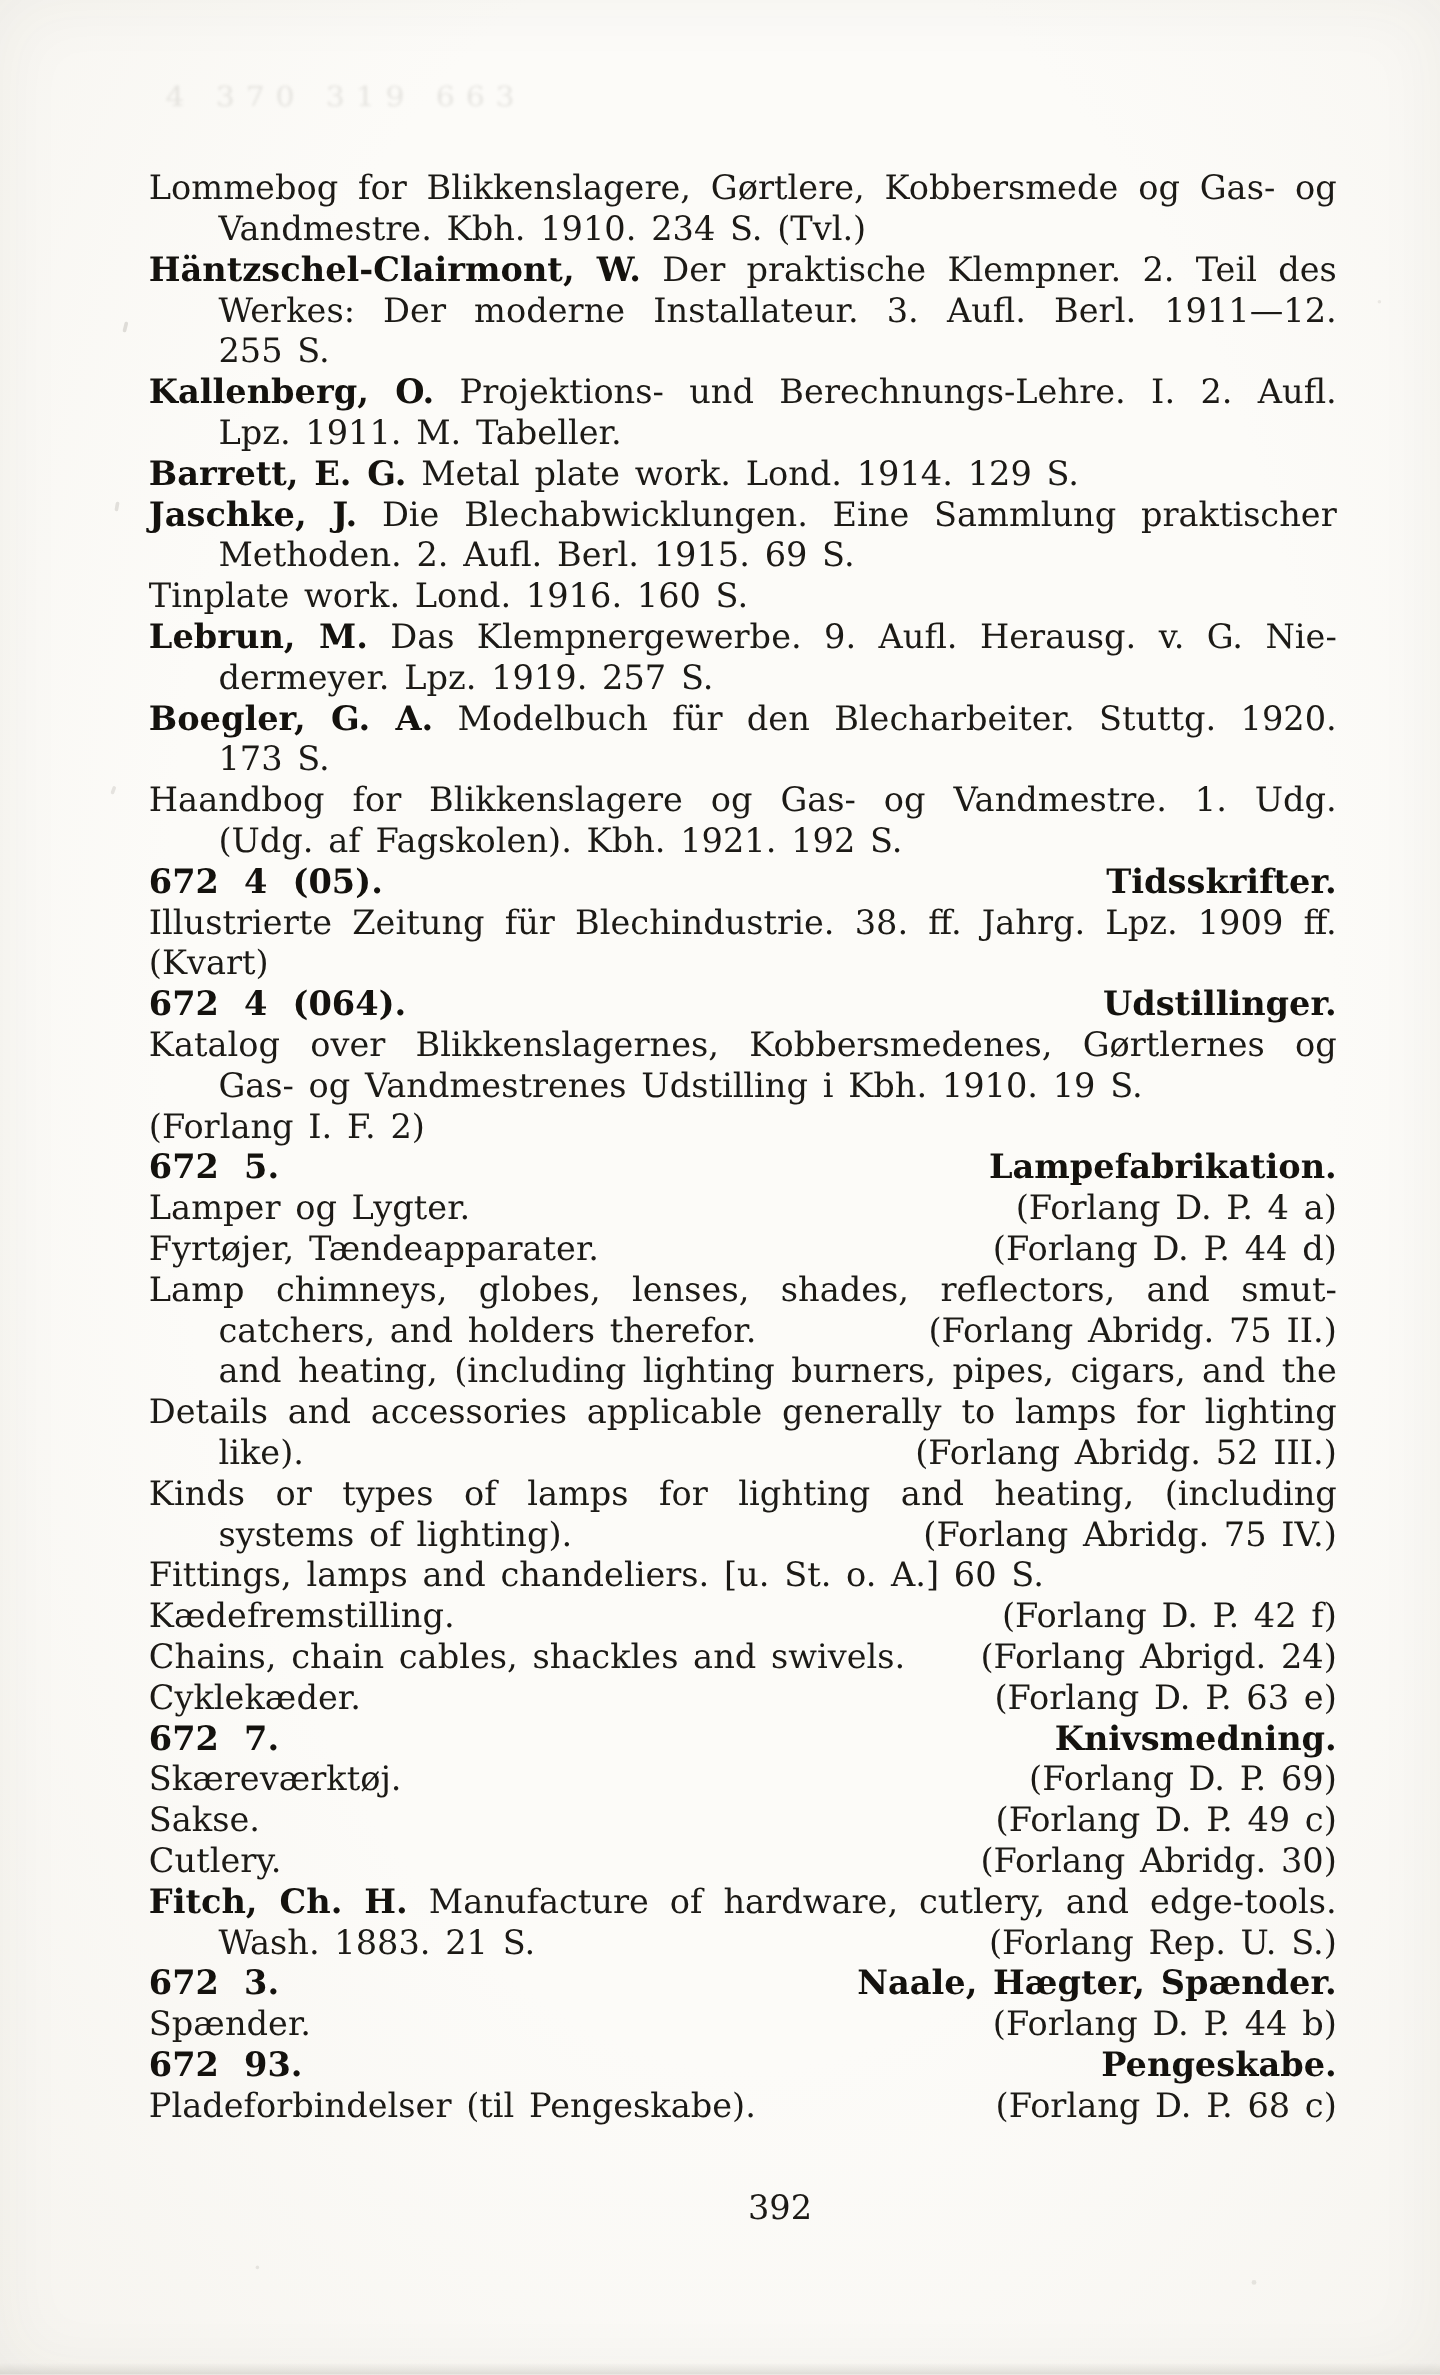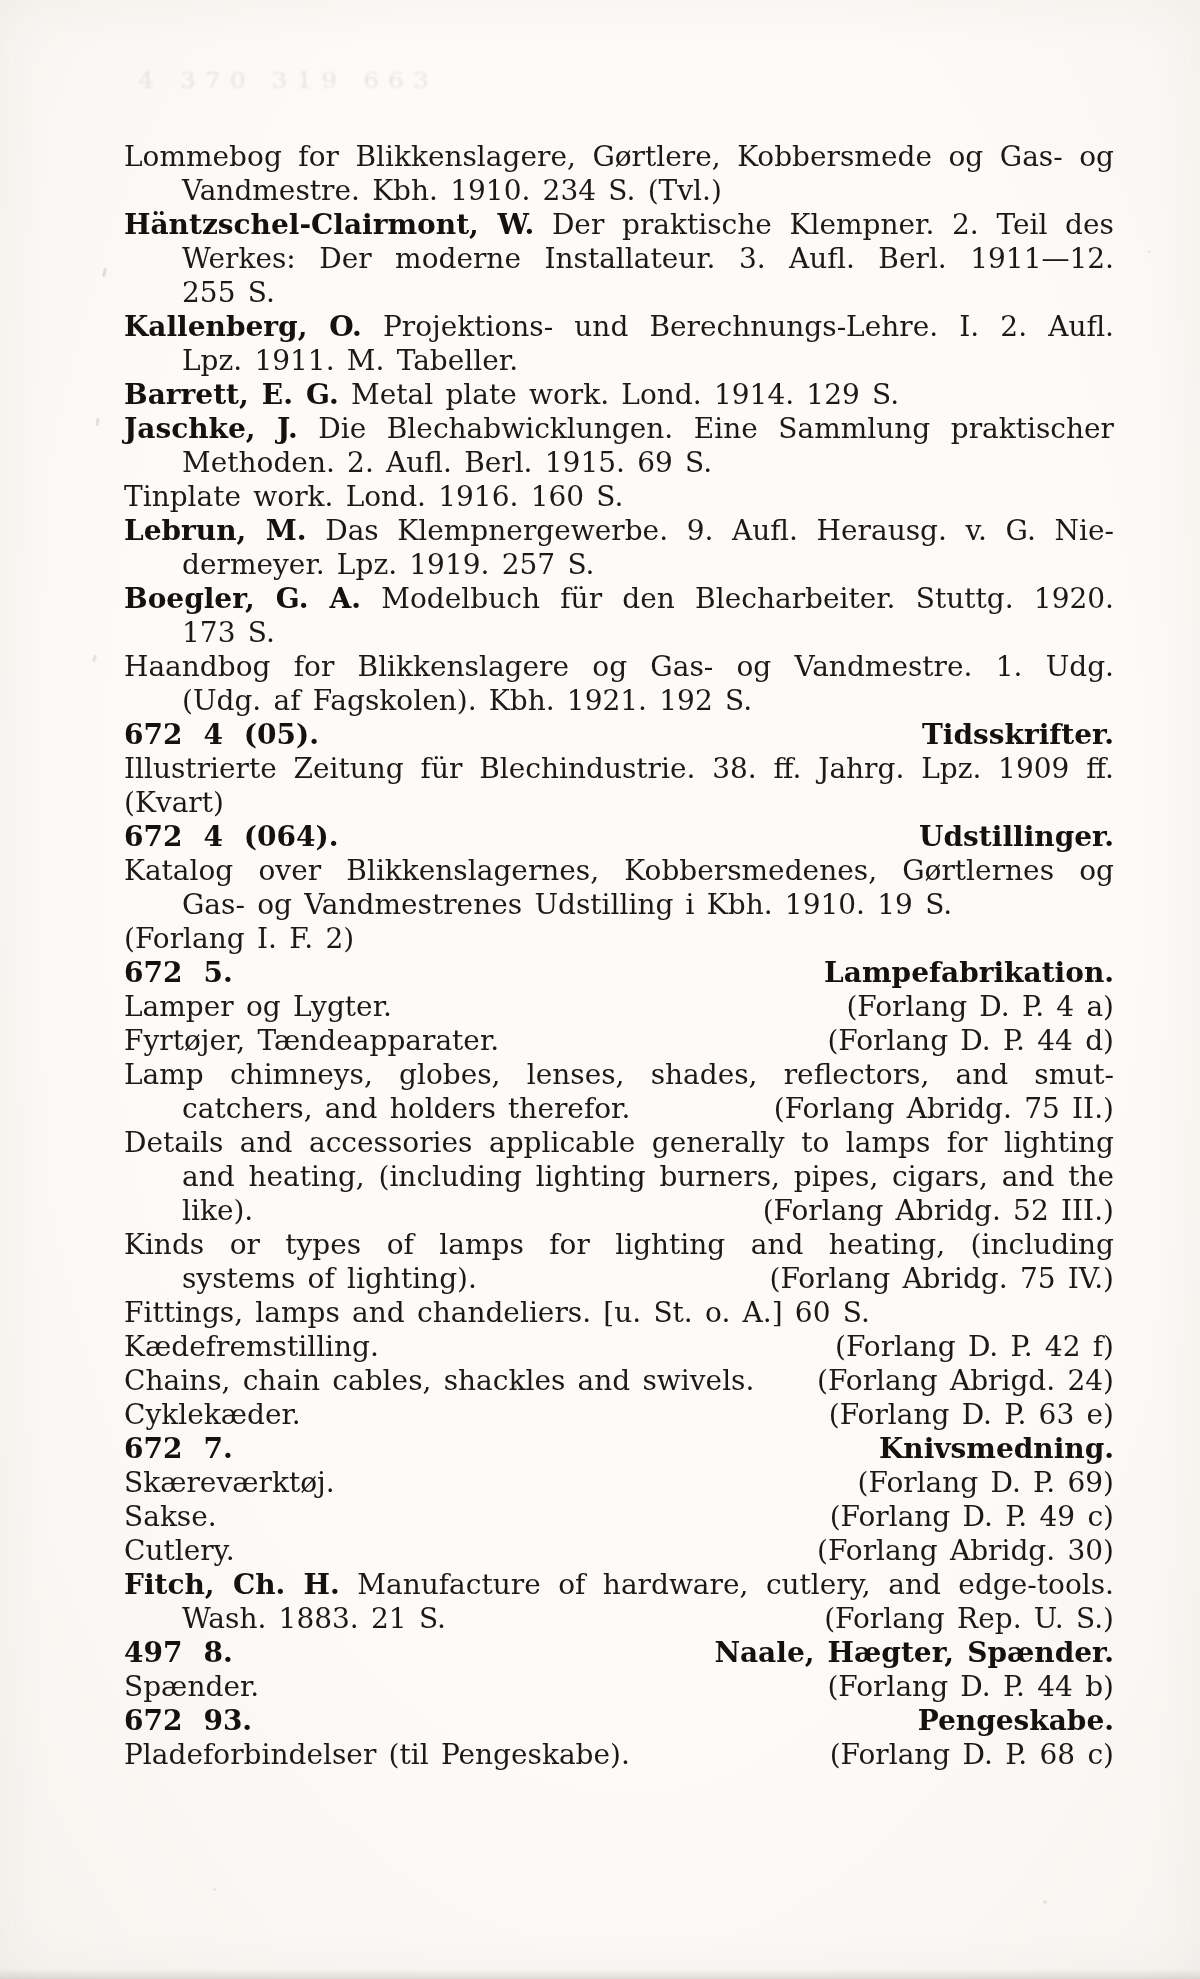--- a/index.html
+++ b/index.html
@@ -102,22 +102,22 @@
       </div>
       <div class="line split">
         <span>Fyrtøjer, Tændeapparater.</span>
         <span>(Forlang D. P. 44 d)</span>
       </div>
       <div class="line justify">Lamp chimneys, globes, lenses, shades, reflectors, and smut-</div>
       <div class="line split ind">
         <span>catchers, and holders therefor.</span>
         <span>(Forlang Abridg. 75 II.)</span>
       </div>
+      <div class="line justify ind">and heating, (including lighting burners, pipes, cigars, and the</div>
       <div class="line justify">Details and accessories applicable generally to lamps for lighting</div>
-      <div class="line justify ind">and heating, (including lighting burners, pipes, cigars, and the</div>
       <div class="line split ind">
         <span>like).</span>
         <span>(Forlang Abridg. 52 III.)</span>
       </div>
       <div class="line justify">Kinds or types of lamps for lighting and heating, (including</div>
       <div class="line split ind">
         <span>systems of lighting).</span>
         <span>(Forlang Abridg. 75 IV.)</span>
       </div>
       <div class="line left">Fittings, lamps and chandeliers. [u. St. o. A.] 60 S.</div>
@@ -148,36 +148,37 @@
       <div class="line split">
         <span>Cutlery.</span>
         <span>(Forlang Abridg. 30)</span>
       </div>
       <div class="line justify"><b>Fitch, Ch. H.</b> Manufacture of hardware, cutlery, and edge-tools.</div>
       <div class="line split ind">
         <span>Wash. 1883. 21 S.</span>
         <span>(Forlang Rep. U. S.)</span>
       </div>
       <div class="line split">
-        <span class="b num">497 8.</span>
+        <span class="b num">672 3.</span>
         <span class="b">Naale, Hægter, Spænder.</span>
       </div>
       <div class="line split">
         <span>Spænder.</span>
         <span>(Forlang D. P. 44 b)</span>
       </div>
       <div class="line split">
         <span class="b num">672 93.</span>
         <span class="b">Pengeskabe.</span>
       </div>
       <div class="line split">
         <span>Pladeforbindelser (til Pengeskabe).</span>
         <span>(Forlang D. P. 68 c)</span>
       </div>
     </main>
+  <div class="page-number">392</div>
   <div class="speck s1"></div>
   <div class="speck s2"></div>
   <div class="speck s3"></div>
   <div class="speck s4"></div>
   <div class="speck s5"></div>
   <div class="speck s6"></div>
   <div class="speck s7"></div>
   <div class="bottom-edge"></div>
 </div>
 

